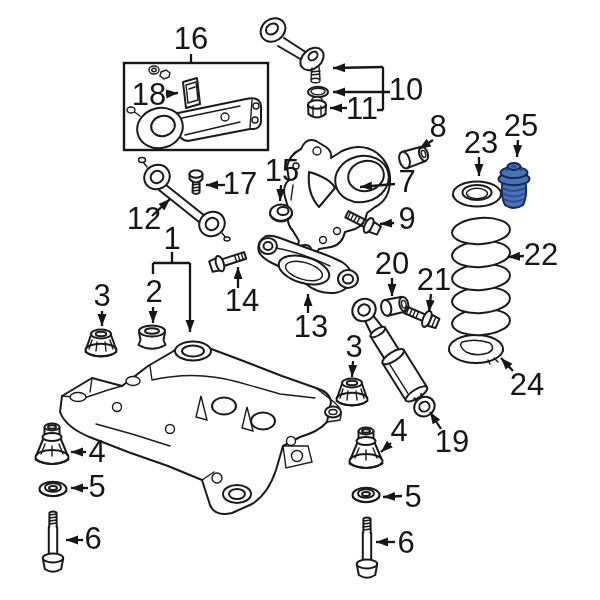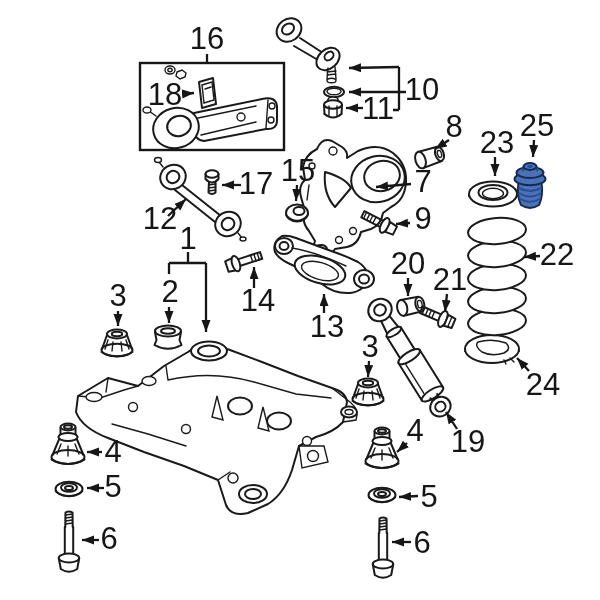--- a/index.html
+++ b/index.html
@@ -1,16 +1,16 @@
 <!DOCTYPE html>
 <html style="--bg: #ffffff; --line: #1a1a1a; --hl: #4a72b8; --hl-shade: #2a4d92; --hl-outline: #152a52;"><head>
 <meta charset="utf-8">
 <style>
   html,body { margin:0; padding:0; background:#fff; }
-  .stage { width:568px; height:600px; background:var(--bg,#fff); position:relative; overflow:hidden;padding-left:16px; }
+  .stage { width:568px; height:600px; background:var(--bg,#fff); position:relative; overflow:hidden; }
   svg { display:block; }
   .ln  { fill:none; stroke:var(--line,#1a1a1a); stroke-width:2; stroke-linecap:round; stroke-linejoin:round; }
   .fw  { fill:#ffffff; stroke:var(--line,#1a1a1a); stroke-width:2; stroke-linejoin:round; }
   .tn  { fill:none; stroke:var(--line,#1a1a1a); stroke-width:1.4; stroke-linecap:round; }
   .fwt { fill:#ffffff; stroke:var(--line,#1a1a1a); stroke-width:1.4; }
   .ld  { fill:none; stroke:#161616; stroke-width:2.3; }
   .hl  { fill:var(--hl,#4a72b8); stroke:var(--hl-outline,#152a52); stroke-width:2; stroke-linejoin:round; }
   .hlt { fill:none; stroke:var(--hl-shade,#2a4d92); stroke-width:2; stroke-linecap:round; }
   text.cl { font-family:"Liberation Sans", sans-serif; font-size:31px; fill:#161616; text-anchor:middle; }
 </style>

